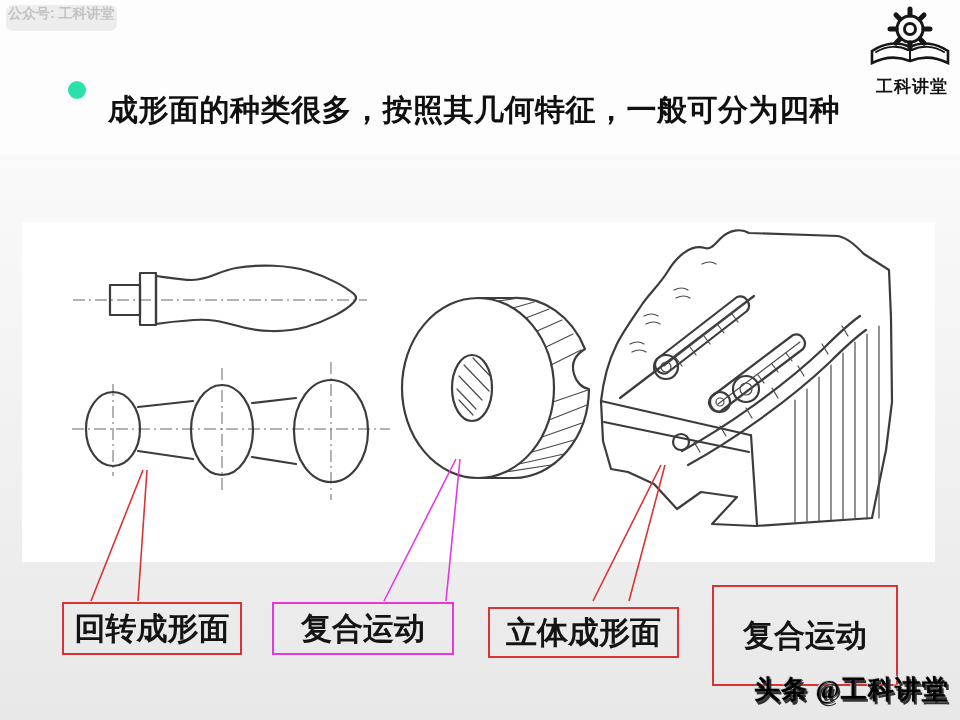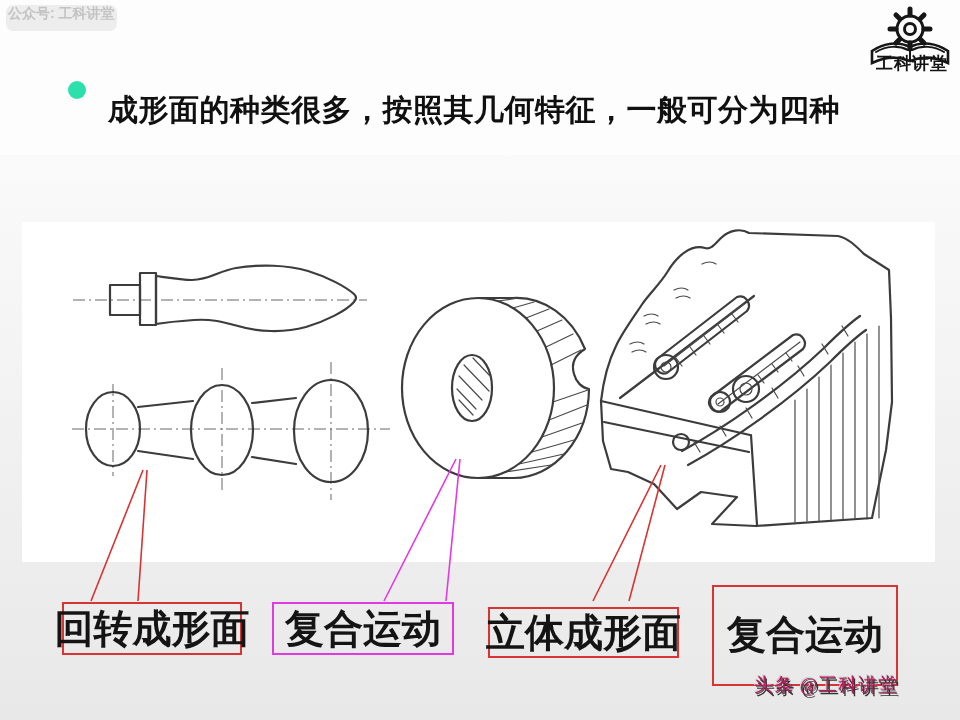--- a/index.html
+++ b/index.html
@@ -10,44 +10,44 @@
   
   .panel{position:absolute;left:0;top:155px;width:960px;height:565px;
          background:linear-gradient(#fafafa,#e8e8e8);}
   .scan{position:absolute;left:22px;top:222px;width:913px;height:340px;background:#ffffff;}
 
   
   .badge{position:absolute;left:6px;top:5px;height:26px;line-height:26px;padding:0 2px;
          border-radius:7px;background:#ededed;color:#c3c3c3;
          font:bold 14px "Liberation Sans","DejaVu Sans",sans-serif;}
   .logo{position:absolute;left:864px;top:2px;width:92px;height:82px;}
-  .logo-text{position:absolute;left:868px;top:52px;width:88px;text-align:center;
+  .logo-text{position:absolute;left:868px;top:75px;width:88px;text-align:center;
              font-weight:bold;font-size:17px;color:#141414;letter-spacing:1px;}
 
   
   .bullet-dot{position:absolute;left:68px;top:81px;width:18px;height:18px;border-radius:50%;}
   .t-line{position:absolute;left:108px;color:#101010;font-weight:bold;font-size:30px;
           letter-spacing:0.5px;white-space:nowrap;}
   .t1{top:70px;margin-top:20px;} .t2{top:114px;}
 
   
   .art{position:absolute;left:0;top:0;}
 
   
   .label-box{position:absolute;border:2px solid #d83434;color:#141414;font-weight:bold;
-             font-size:39px;display:flex;align-items:center;justify-content:center;
+             font-size:31px;display:flex;align-items:center;justify-content:center;
              white-space:nowrap;background:transparent;}
   .lb0{left:62px;top:602px;width:176px;height:49px;}
   .lb1{left:272px;top:602px;width:178px;height:49px;}
   .lb2{left:488px;top:607px;width:187px;height:47px;}
   .lb3{left:712px;top:585px;width:182px;height:97px;flex-direction:column;line-height:1.4;}
 
   
-  .watermark{position:absolute;left:754px;top:672px;font-weight:normal;font-size:19px;
-             letter-spacing:1px;color:#be185d;white-space:nowrap;
+  .watermark{position:absolute;left:754px;top:672px;font-weight:bold;font-size:26px;
+             letter-spacing:1px;color:#000000;white-space:nowrap;
              text-shadow:2px 3px 0 #323232,-1px -1px 0 #d0d0d0,1px 1px 0 #555555;}
 
   
   .ln{stroke:#3c3c3c;stroke-width:2.2;fill:none;stroke-linecap:round;stroke-linejoin:round;}
   .thin{stroke:#4a4a4a;stroke-width:1.2;fill:none;stroke-linecap:round;}
   .cl{stroke:#666;stroke-width:1;fill:none;stroke-dasharray:12 4 2 4;}
   .callout{stroke-width:1.6;fill:none;}
 </style>
 </head>
 <body>

